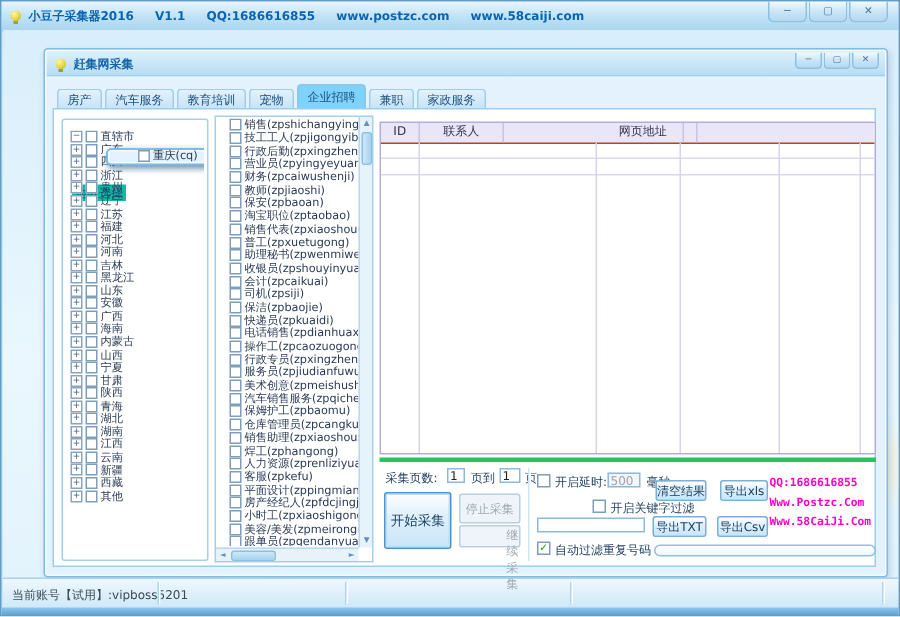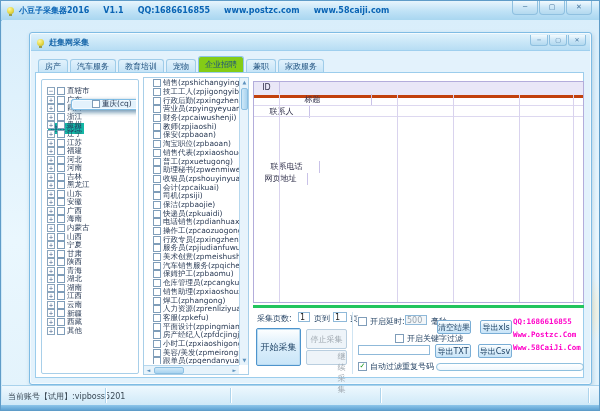--- a/index.html
+++ b/index.html
@@ -19,21 +19,21 @@
     radial-gradient(60px 50px at 575px 290px,rgba(247,238,206,.9),rgba(247,238,206,0) 70%),
     linear-gradient(#d9eefb,#eaf7fe 60%,#e3f3fc);}
   
   .child{position:absolute;left:27px;top:12px;width:561px;height:351px;background:#e3f2fc;border:1px solid #7fbce4;border-radius:3px;box-shadow:0 0 0 1px rgba(255,255,255,.6) inset,1px 2px 4px rgba(60,110,150,.25);}
   .childbar{position:absolute;left:1px;top:1px;right:1px;height:16px;background:linear-gradient(#ddf1fc,#b7ddf4);border-bottom:1px solid #9fcfee;display:flex;align-items:center;border-radius:2px 2px 0 0;}
   .childbar .ct{font-size:8px;font-weight:bold;color:#1464a8;}
   .childbar .winbtns{right:4px;top:1px;}
   
   .tabstrip{position:absolute;left:8px;top:24px;height:15px;display:flex;align-items:flex-end;}
   .tab{height:13px;line-height:13px;padding:0 6px;margin-right:2px;font-size:8px;color:#1d4f7d;background:linear-gradient(#e2f2fc,#c6e4f7);border:1px solid #9fcce9;border-bottom:none;border-radius:3px 3px 0 0;box-sizing:border-box;}
-  .tab.active{height:16px;line-height:15px;background:#84cc16;border:1px solid #8fc4e8;border-bottom:none;position:relative;z-index:3;text-align:right;}
+  .tab.active{height:16px;line-height:15px;background:#7dd3fc;border:1px solid #8fc4e8;border-bottom:none;position:relative;z-index:3;text-align:right;}
   
   .content{position:absolute;left:5px;top:39px;width:549px;height:306px;background:#ffffff;border:1px solid #9ccdec;box-sizing:border-box;z-index:2;}
   
   .regionbox{position:absolute;left:5px;top:6px;width:96px;height:293px;border:1px solid #a8cfe9;border-radius:2px;}
   .regionbox .gtitle{position:absolute;left:6px;top:-5px;background:#14b8a6;padding:0 2px;font-size:8px;color:#204a75;margin-top:48px;}
   .tree{position:absolute;left:2px;top:7px;right:2px;bottom:2px;overflow:hidden;}
   .trow{height:8.55px;display:flex;align-items:center;white-space:nowrap;padding-left:3px;}
   .trow.child{padding-left:20px;}
   .expbox{width:6px;height:6px;border:1px solid #8aa5bd;background:#fff;font-size:6px;line-height:5px;text-align:center;color:#44628a;margin-right:2px;flex:none;box-sizing:content-box;}
   .cb{width:6px;height:6px;border:1px solid #7f9db9;background:#fff;margin-right:2px;flex:none;}
@@ -42,34 +42,34 @@
   .catbox{position:absolute;left:107px;top:4px;width:106px;height:298px;border:1px solid #a8cfe9;background:#fff;box-sizing:border-box;}
   .catrows{position:absolute;left:1px;top:1px;width:94px;bottom:10px;overflow:hidden;}
   .crow{height:8.7px;display:flex;align-items:center;white-space:nowrap;padding-left:8px;}
   .vscroll{position:absolute;right:0;top:0;width:9px;bottom:9px;background:#e7f3fb;border-left:1px solid #b7d8ee;box-sizing:border-box;}
   .hscroll{position:absolute;left:0;bottom:0;right:9px;height:9px;background:#e7f3fb;border-top:1px solid #b7d8ee;box-sizing:border-box;}
   .sarrow{position:absolute;font-size:5px;color:#5e93bf;width:9px;height:9px;line-height:9px;text-align:center;}
   .vthumb{position:absolute;left:1px;top:10px;width:7px;height:22px;background:linear-gradient(90deg,#cfe8f8,#a9d3ef);border:1px solid #8cbfe2;border-radius:2px;box-sizing:border-box;}
   .hthumb{position:absolute;top:1px;left:10px;height:7px;width:30px;background:linear-gradient(#cfe8f8,#a9d3ef);border:1px solid #8cbfe2;border-radius:2px;box-sizing:border-box;}
   
   .table{position:absolute;left:217px;top:8px;width:331px;height:222px;border:1px solid #b3addb;box-sizing:border-box;background:#fff;}
-  .thead{display:flex;height:13px;background:#e9e7f7;border-bottom:3px solid #c2410c;flex-direction:column;}
+  .thead{display:flex;height:13px;background:#e9e7f7;border-bottom:1px solid #c2410c;}
   .th{font-size:8px;color:#33334d;text-align:center;line-height:12px;border-right:1px solid #c9c2e8;box-sizing:border-box;overflow:hidden;flex:none;}
   .tbody{position:absolute;left:0;top:13px;right:0;bottom:0;overflow:hidden;}
   .vline{position:absolute;top:0;bottom:0;width:1px;background:#d9d3ee;}
   .grow{height:10px;border-bottom:1px solid #ddd8f0;}
   
   .panel{position:absolute;left:217px;top:232px;width:331px;height:71px;border-top:3px solid #22c55e;font-size:8px;color:#1d3c5e;}
   .lbl{position:absolute;white-space:nowrap;font-size:8px;color:#1d3c5e;}
   .tinput{position:absolute;height:10px;border:1px solid #8fb9d9;background:#fff;font-size:8px;padding:0 1px;box-sizing:border-box;font-family:inherit;color:#222;}
   .btn{position:absolute;background:linear-gradient(#feffff,#ddeffb 45%,#c9e5f8);border:1px solid #7aaed6;border-radius:2px;font-size:8px;color:#173c5f;text-align:center;box-sizing:border-box;font-family:inherit;padding:0;}
   .btn.primary{border:1px solid #4e94cc;box-shadow:0 0 0 1px #bcdcf2 inset;font-size:9px;}
   .btn.disabled{color:#9fa8b0;background:#eef4f9;border-color:#b9cedf;}
   .vsep{position:absolute;top:4px;bottom:5px;width:1px;background:#cfe4f2;border-right:1px solid #ffffff;}
-  .ckrow{position:absolute;display:flex;align-items:center;}
+  .ckrow{position:absolute;display:flex;}
   .ckbox{width:7px;height:7px;border:1px solid #7f9db9;background:#fff;margin-right:3px;flex:none;font-size:7px;line-height:7px;text-align:center;}
   .ckbox.checked{color:#149614;font-weight:bold;}
   .contact{position:absolute;left:260px;top:7px;width:70px;font-family:"DejaVu Sans Mono","Liberation Mono",monospace;font-size:7.5px;font-weight:bold;color:#ff00c8;line-height:13px;white-space:nowrap;}
   .progress{position:absolute;left:183px;top:55px;width:148px;height:8px;border:1px solid #8fc0de;border-radius:4px;background:linear-gradient(#ffffff,#eef7fd);box-sizing:border-box;}
   
   .statusbar{position:absolute;left:1px;bottom:5px;width:597px;height:19px;background:linear-gradient(#eef8fe,#cfe9f8);border-top:1px solid #a9d2ec;}
   .statusbar .s{position:absolute;top:5px;font-size:8px;color:#3c4a56;white-space:nowrap;}
   .ssep{position:absolute;top:2px;bottom:2px;width:1px;background:#aed4ec;border-right:1px solid #fff;}
   .bottomedge{position:absolute;left:0;bottom:0;width:100%;height:5px;background:linear-gradient(#8ec6ea,#5ea3d4);}
 </style>
@@ -309,21 +309,21 @@
               <div class="crow">
                 <span class="cb"></span>
                 <span class="clbl">教师(zpjiaoshi)</span>
               </div>
               <div class="crow">
                 <span class="cb"></span>
                 <span class="clbl">保安(zpbaoan)</span>
               </div>
               <div class="crow">
                 <span class="cb"></span>
-                <span class="clbl">淘宝职位(zpbaoan)</span>
+                <span class="clbl">淘宝职位(zptaobao)</span>
               </div>
               <div class="crow">
                 <span class="cb"></span>
                 <span class="clbl">销售代表(zpxiaoshouda)</span>
               </div>
               <div class="crow">
                 <span class="cb"></span>
                 <span class="clbl">普工(zpxuetugong)</span>
               </div>
               <div class="crow">
@@ -427,21 +427,20 @@
           <div class="hscroll">
             <div class="sarrow" style="left:0;">◄</div>
             <div class="hthumb"></div>
             <div class="sarrow" style="right:0;">►</div>
           </div>
         </div>
 
         <div class="table">
           <div class="thead">
               <div class="th" style="width: 26px;">ID</div>
-              <div class="th" style="width: 118px;">标题</div>
               <div class="th" style="width: 56px;">联系人</div>
               <div class="th" style="width: 66px; margin-top: 43px;">联系电话</div>
               <div class="th" style="width: 54px;">网页地址</div>
               <div class="th" style="width: 9px;"></div>
             </div>
           <div class="tbody">
             <div class="grow"></div>
             <div class="grow"></div>
           <div class="vline" style="left: 25px;"></div>
               <div class="vline" style="left: 143px;"></div>

